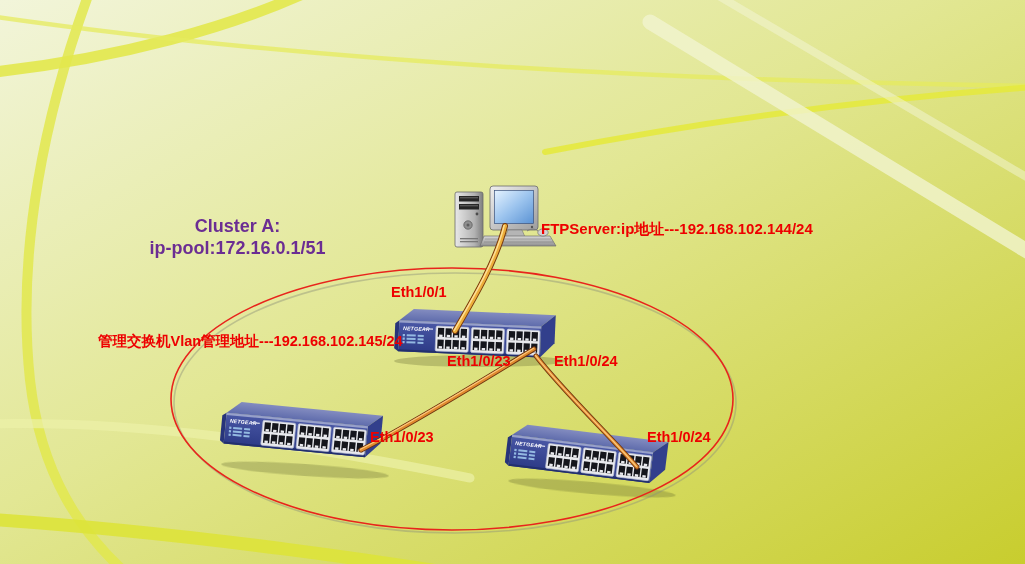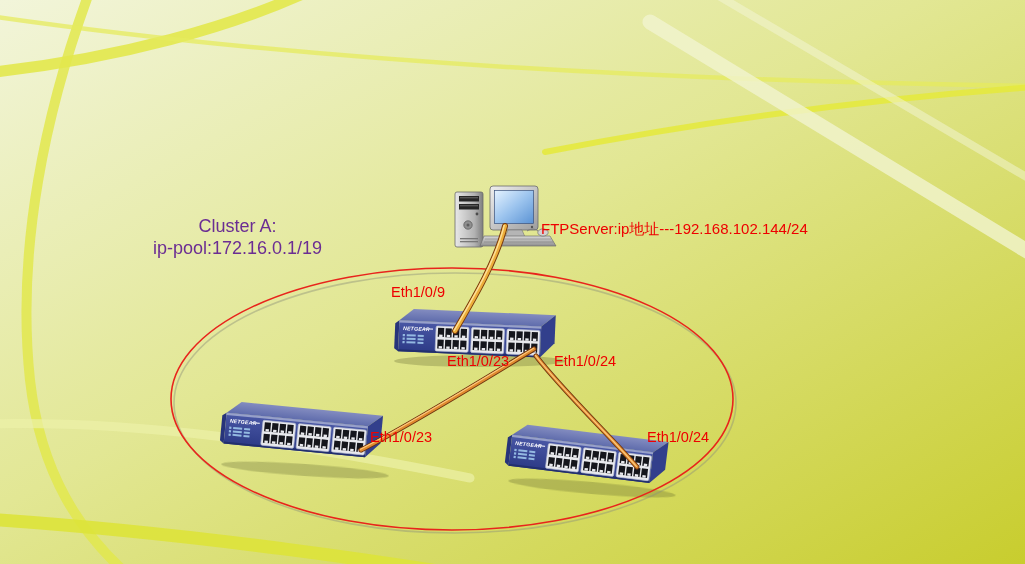--- a/index.html
+++ b/index.html
@@ -7,22 +7,22 @@
     position:relative;width:1025px;height:564px;overflow:hidden;
     font-family:"Liberation Sans","DejaVu Sans",sans-serif;
     --title_purple:#6b2d93;--label_red:#ee0000;--ellipse_red:#e8241c;
   }
   .abs{position:absolute;}
   .layer{position:absolute;left:0;top:0;}
   .title{left:262px;top:92px;width:480px;text-align:center;
          color:var(--title_purple);font-weight:bold;font-size:24px;line-height:34px;}
   .title .t2{font-size:23px;}
   .cluster-label{left:110px;top:215px;width:255px;text-align:center;
-         color:var(--title_purple);font-weight:normal;font-size:18px;line-height:22px;}
-  .rlabel{color:var(--label_red);font-weight:normal;font-size:14.5px;white-space:nowrap;}
+         color:var(--title_purple);font-weight:bold;font-size:18px;line-height:22px;}
+  .rlabel{color:var(--label_red);font-weight:bold;font-size:14.5px;white-space:nowrap;}
   .ftp-label{left:541px;top:220px;font-size:15px;}
   .mgmt-label{left:98px;top:332px;}
   .eth-1-0-1{left:391px;top:284px;}
   .eth-1-0-23a{left:447px;top:353px;}
   .eth-1-0-24a{left:554px;top:353px;}
   .eth-1-0-23b{left:370px;top:429px;}
   .eth-1-0-24b{left:647px;top:429px;}
   .switch{position:absolute;width:166px;height:52px;transform-origin:left top;}
   .sw-top{left:392px;top:306px;transform:rotate(2.5deg);}
   .sw-left{left:220px;top:398px;transform:rotate(5.5deg);}
@@ -392,24 +392,25 @@
       <path d="M 536,356 C 562,390 612,438 637,467" stroke="#e08a2e" stroke-width="3.2"></path>
       <path d="M 536,356 C 562,390 612,438 637,467" transform="translate(-0.6,-0.6)" stroke="#ffce84" stroke-width="1.2" opacity="0.9"></path>
     </g>
   </svg>
 
   <div class="abs title">
   </div>
 
   <div class="abs cluster-label">
     <div>Cluster A:</div>
-    <div>ip-pool:172.16.0.1/19</div>
+    <div>ip-pool:172.16.0.1/51</div>
   </div>
 
   <div class="abs rlabel ftp-label">FTPServer:ip地址---192.168.102.144/24</div>
-
-  <div class="abs rlabel eth-1-0-1">Eth1/0/9</div>
+  <div class="abs rlabel mgmt-label">管理交换机Vlan管理地址---192.168.102.145/24</div>
+
+  <div class="abs rlabel eth-1-0-1">Eth1/0/1</div>
   <div class="abs rlabel eth-1-0-23a">Eth1/0/23</div>
   <div class="abs rlabel eth-1-0-24a">Eth1/0/24</div>
   <div class="abs rlabel eth-1-0-23b">Eth1/0/23</div>
   <div class="abs rlabel eth-1-0-24b">Eth1/0/24</div>
 
 </div>
 
 </body></html>

